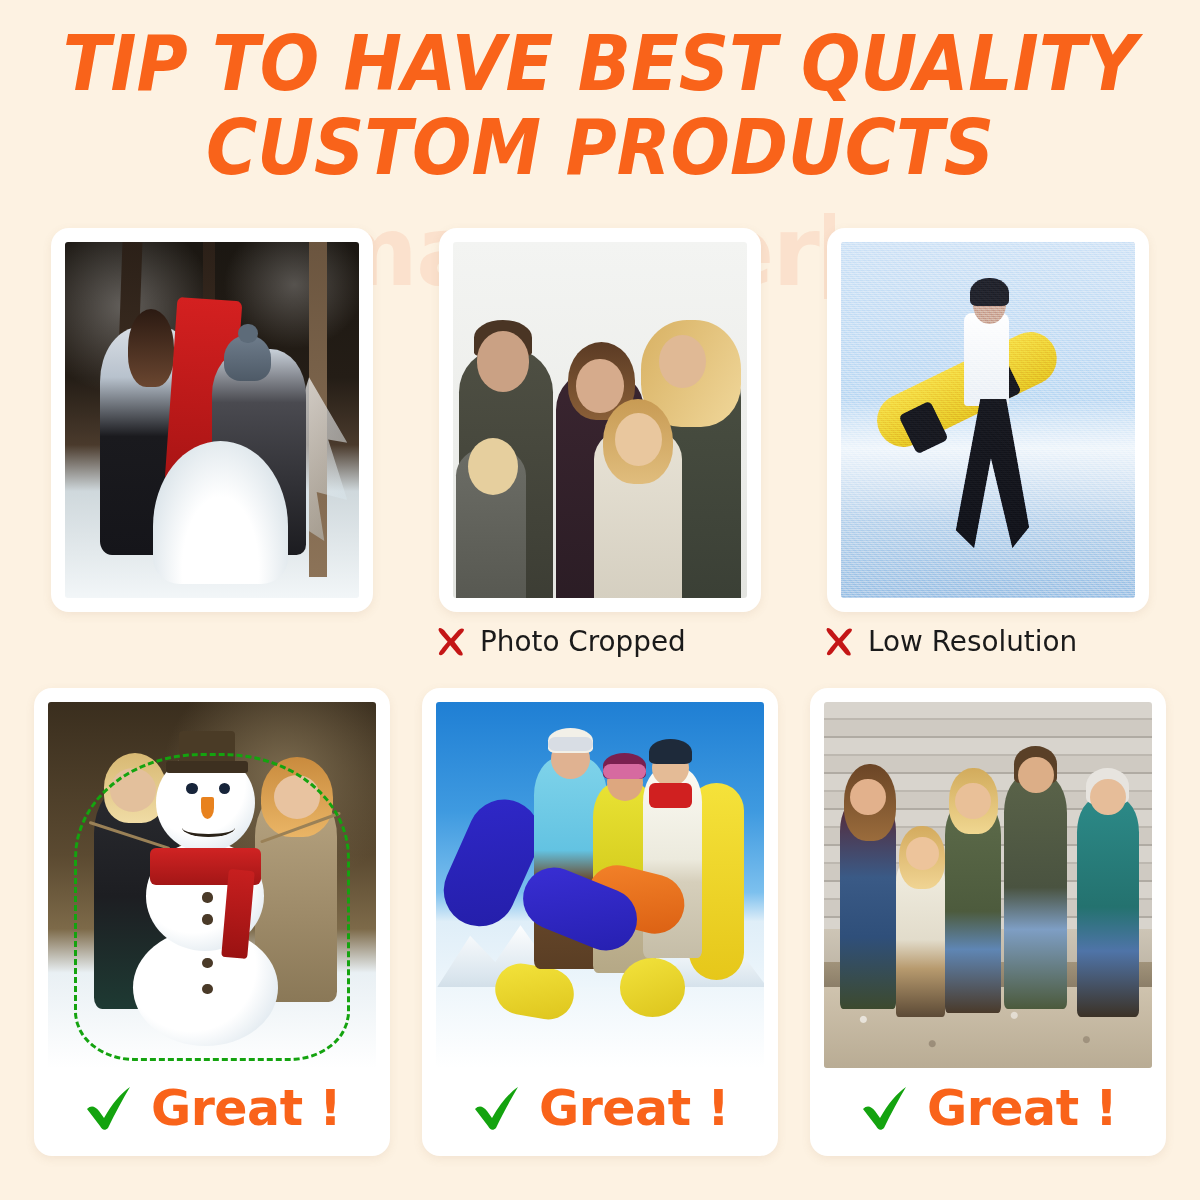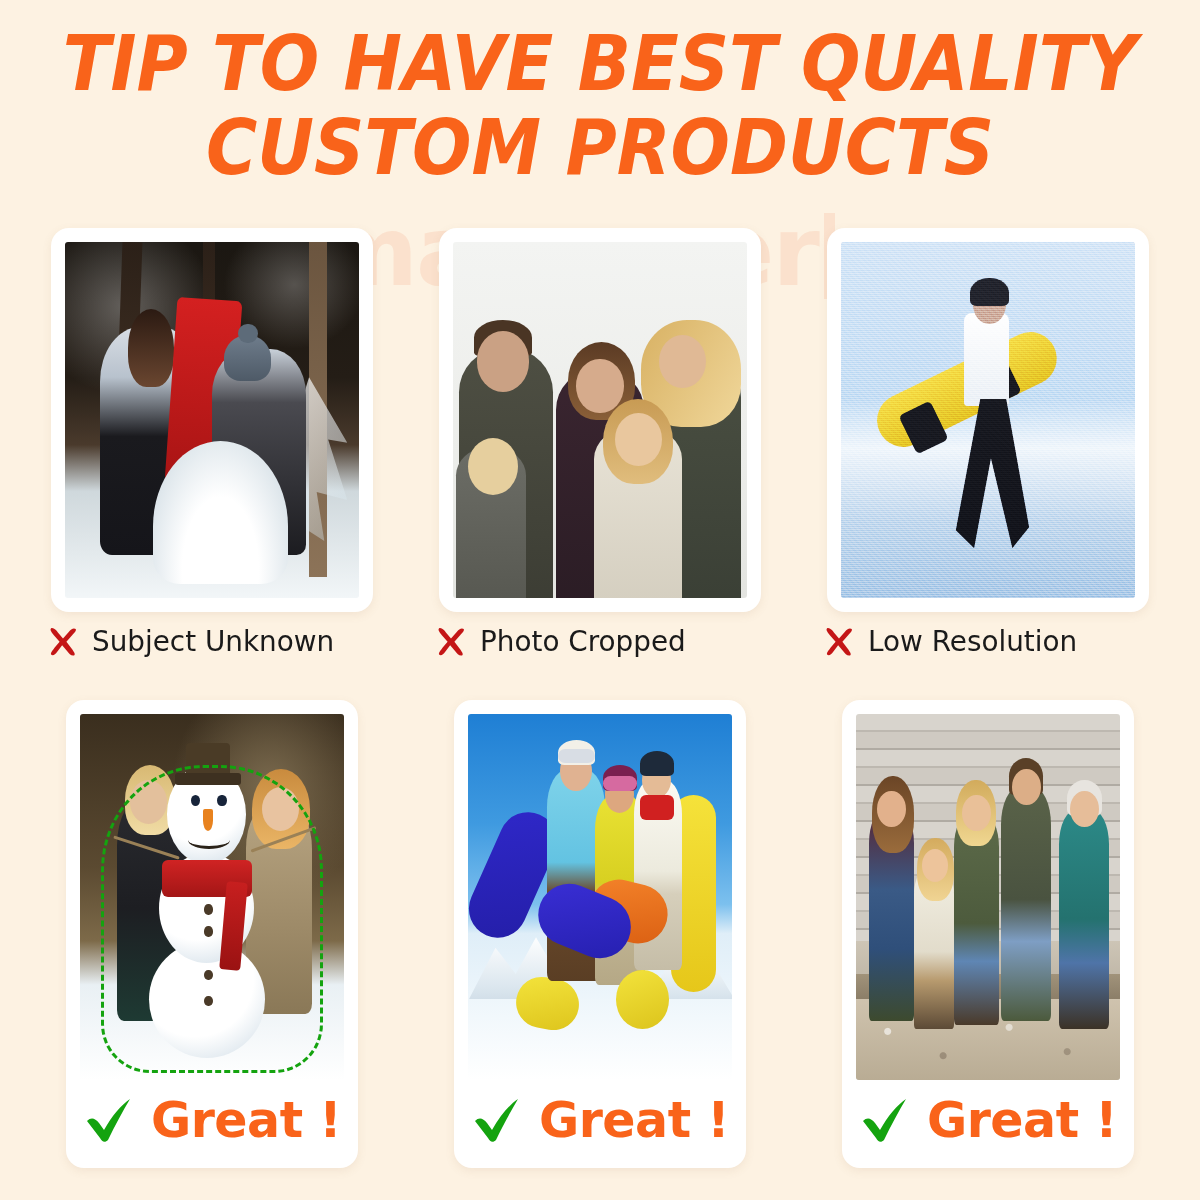--- a/index.html
+++ b/index.html
@@ -74,21 +74,21 @@
   .cell { width: 360px; }
 
   
   .card {
     background: #FFFFFF;
     border-radius: 18px;
     padding: 14px;
     box-shadow: 0 3px 10px rgba(150,110,70,0.10);
   }
   .card-top { width: 322px; margin: 0 auto; }
-  .card-bottom { width: 292px; margin: 16px auto; }
+  .card-bottom { width: 356px; margin: 4px auto; }
 
   .photo {
     width: 100%;
     border-radius: 3px;
     overflow: hidden;
     position: relative;
   }
   .photo-top    { height: 356px; }
   .photo-bottom { height: 366px; }
 
@@ -377,26 +377,20 @@
           <div class="pine"></div>
           <div class="girlA">
               <div class="hair"></div>
             </div>
           <div class="scarf"></div>
           <div class="girlB"></div>
           <div class="beanie"></div>
             <div class="pom"></div>
           <div class="snowpile"></div>
         </div>
-      </div>
-      <div class="status">
-        <svg class="xmark" viewBox="0 0 40 40">
-          <path d="M6 5 C9 4 12 7 14 10 L20 17 L27 9 C29 6 33 4 35 6 C36 8 33 11 31 13 L24 21 L31 30 C33 33 35 36 33 37 C30 38 27 35 25 32 L19 25 L13 33 C11 36 8 38 6 36 C5 34 8 31 10 28 L16 21 L9 13 C7 10 4 7 6 5 Z" fill="#C41616"></path>
-        </svg>
-        <span class="label">Subject Unknown</span>
       </div>
     </div>
 
     <div class="cell">
       <div class="card card-top">
         <div class="photo photo-top ph-family-crop">
           <div class="p dad"></div>
             <div class="p dadhair"></div>
             <div class="p dadh"></div>
           <div class="p mom"></div>

